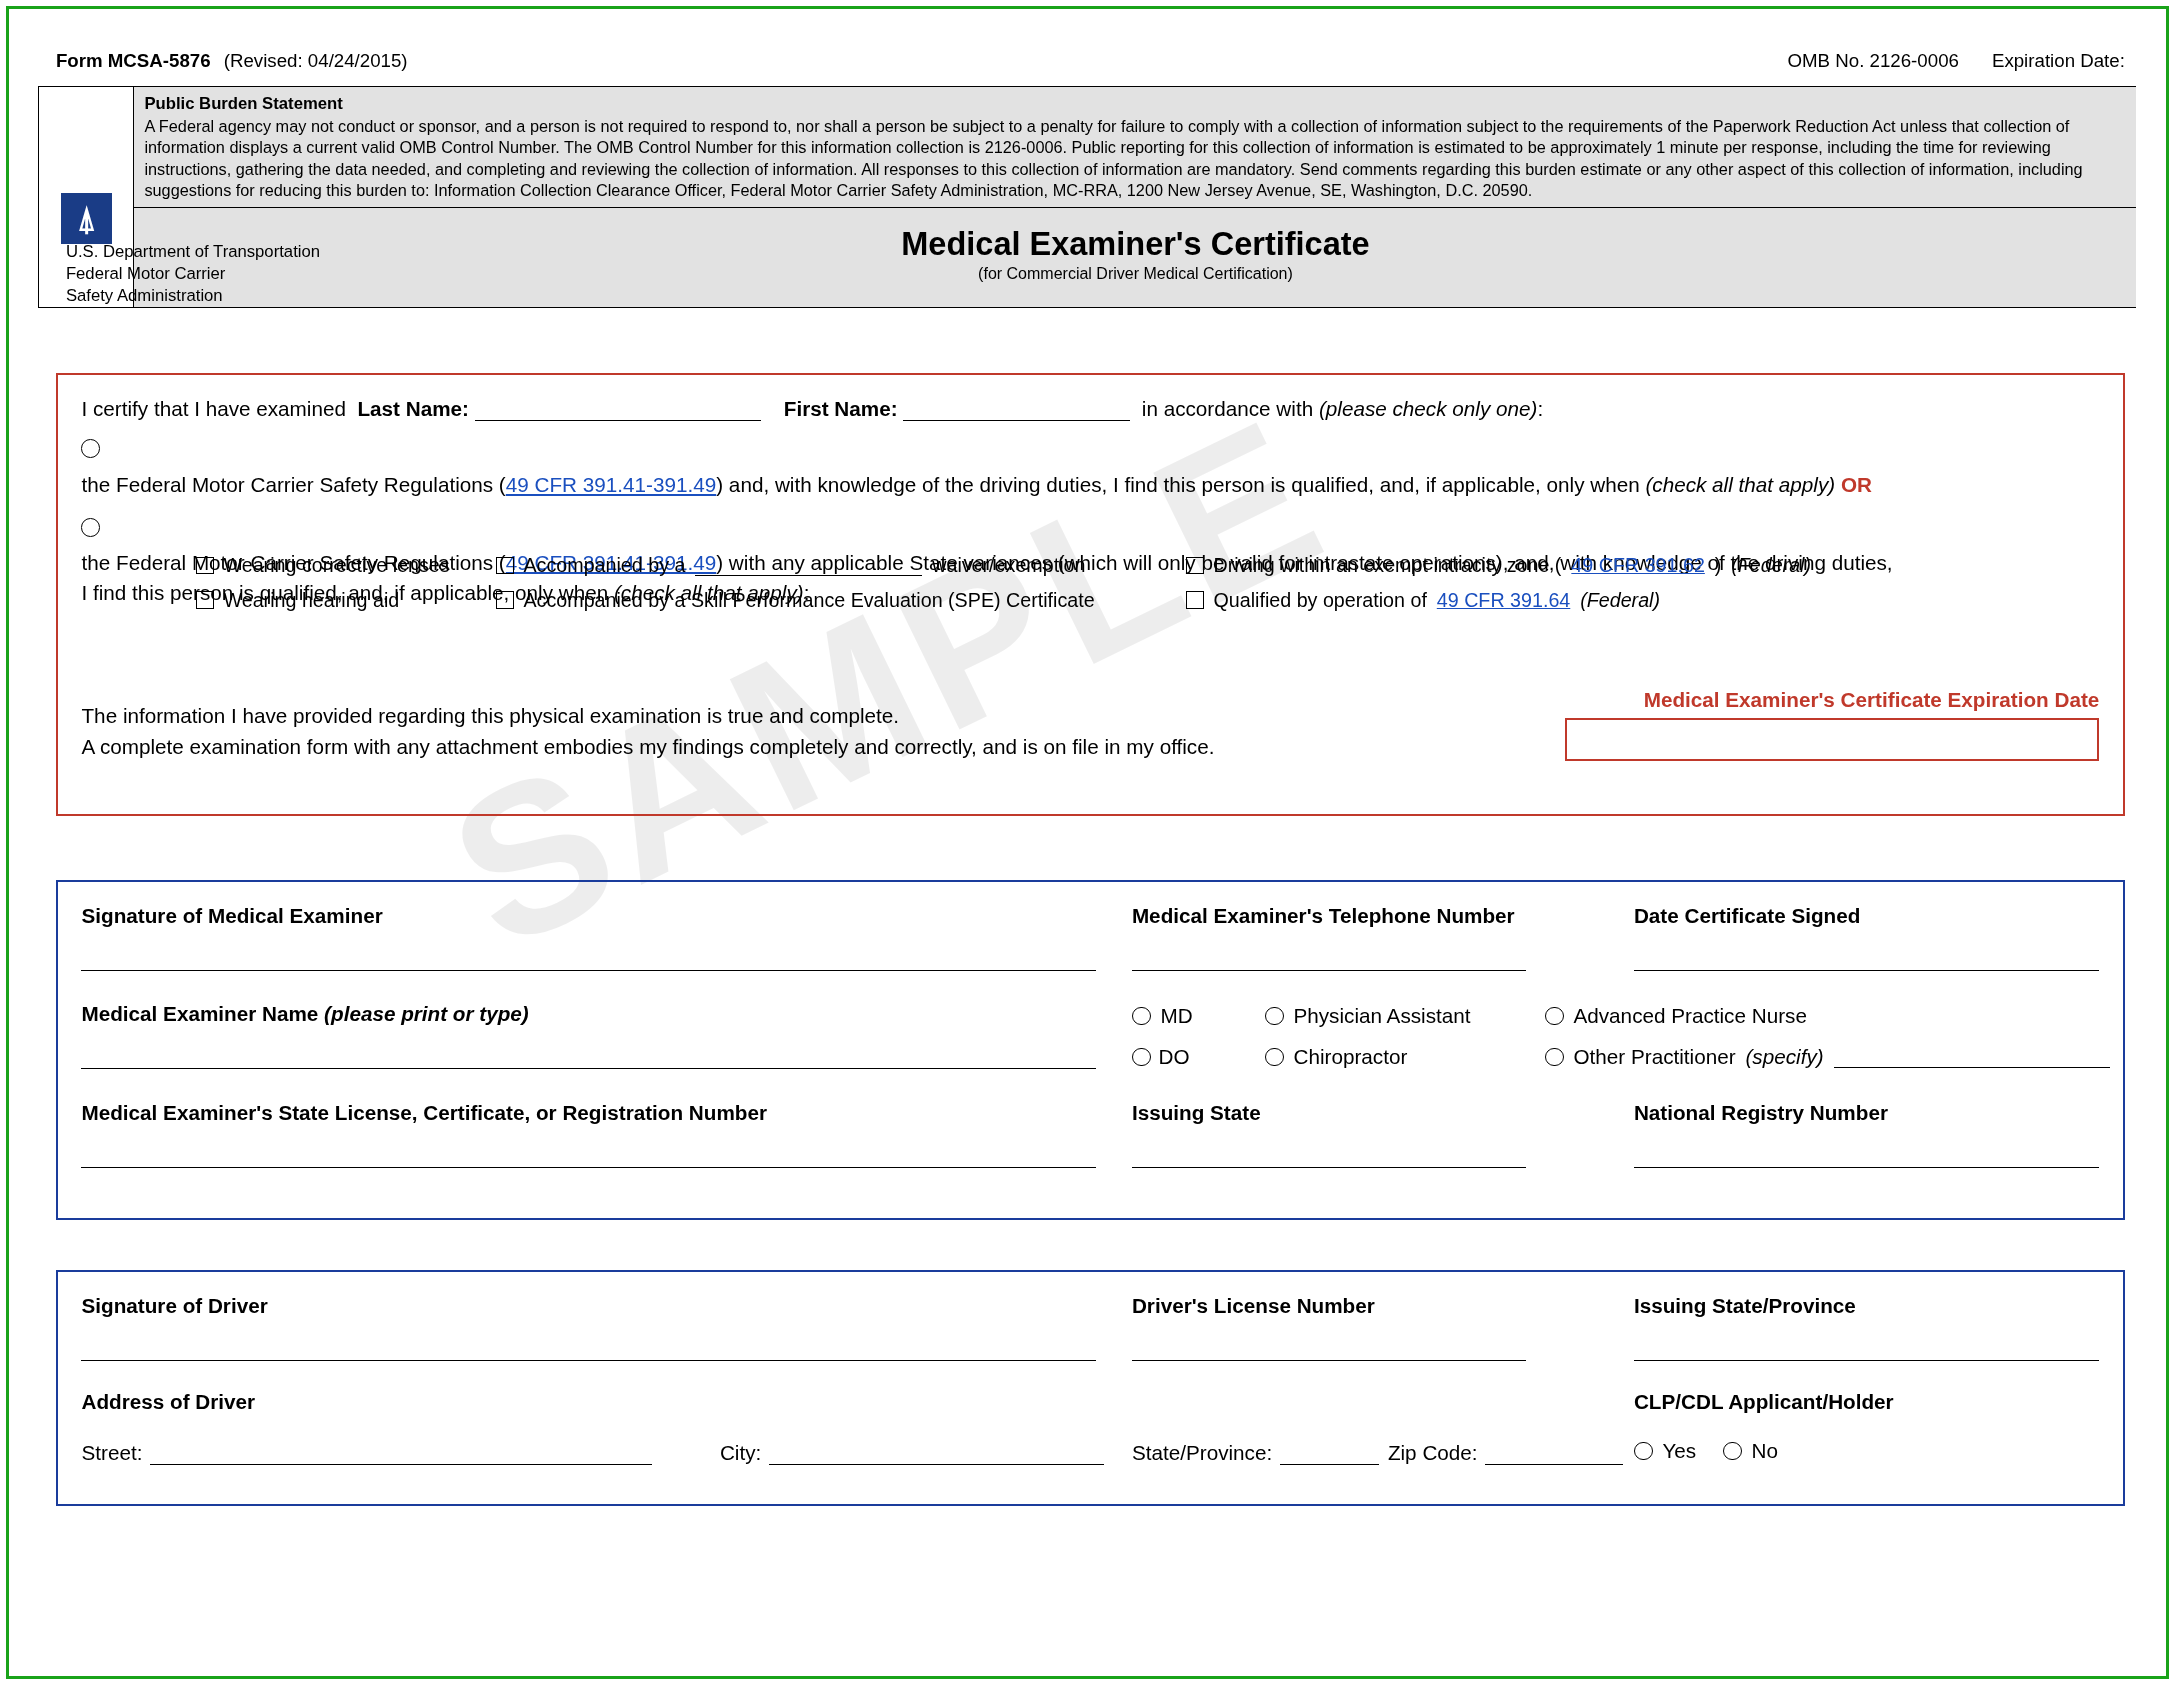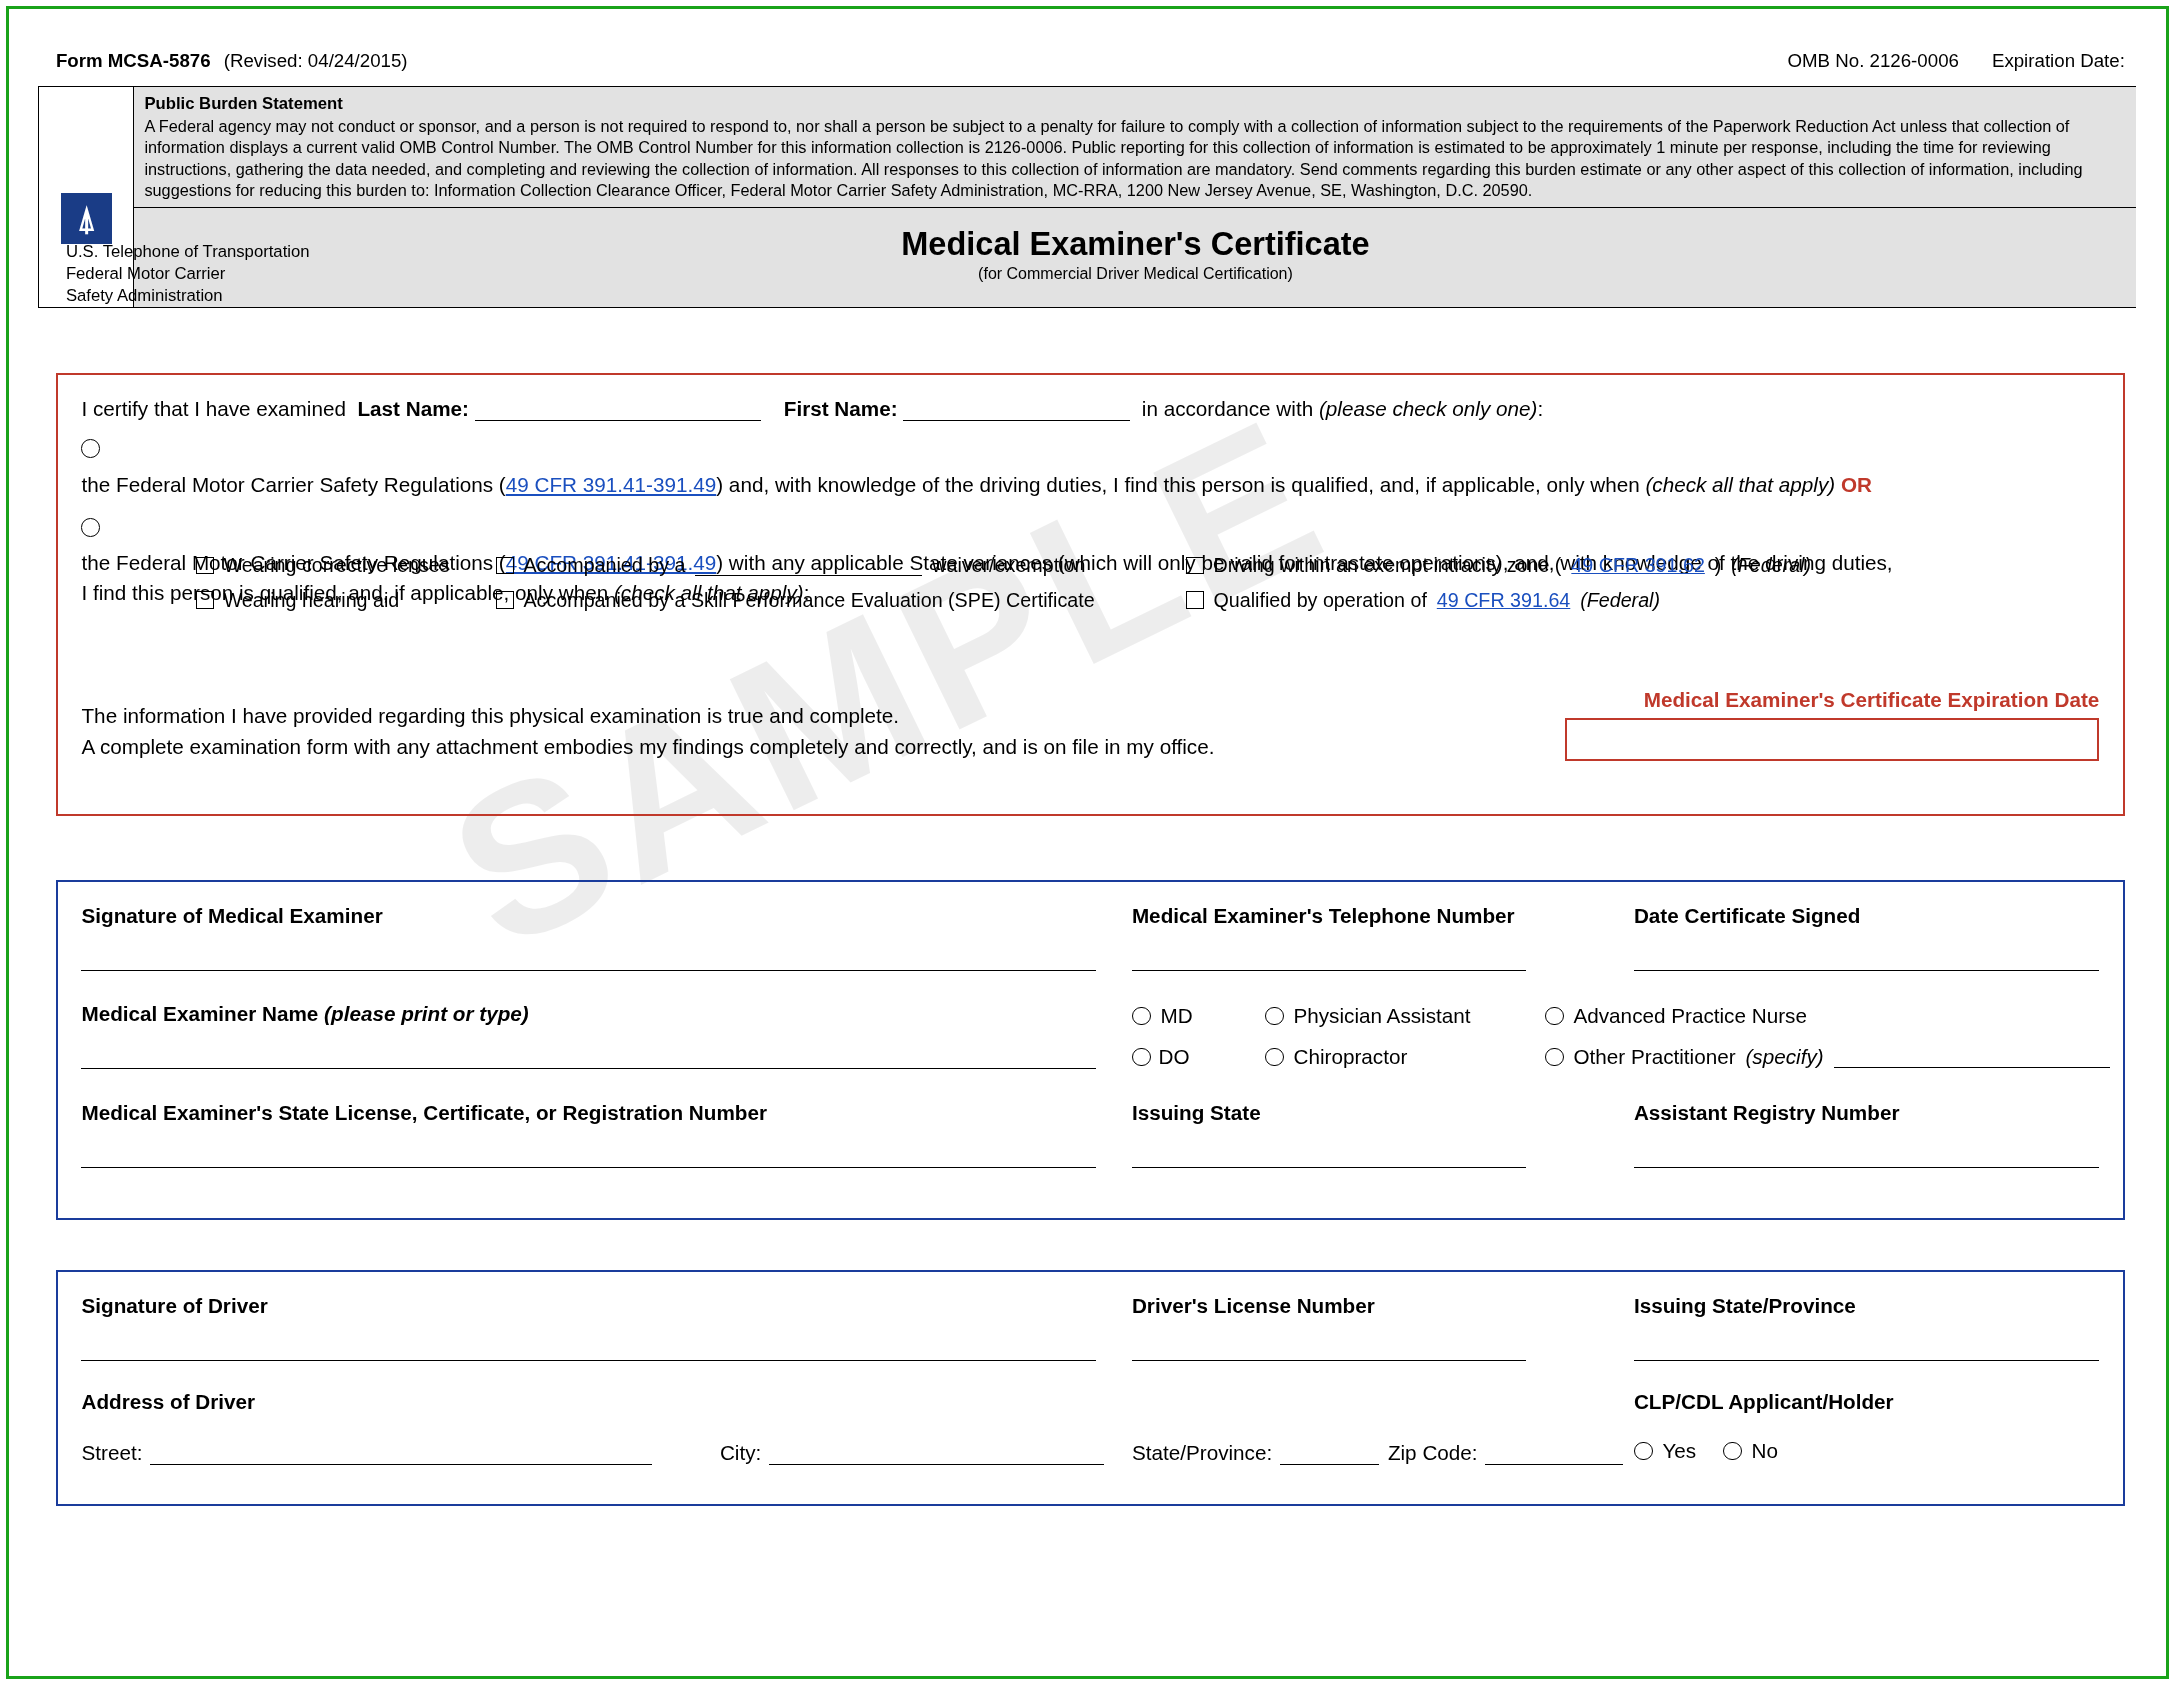--- a/index.html
+++ b/index.html
@@ -263,21 +263,21 @@
     <div class="burden">
       <h4>Public Burden Statement</h4>
       <p>A Federal agency may not conduct or sponsor, and a person is not required to respond to, nor shall a person be subject to a penalty for failure to comply with a collection of information subject to the requirements of the Paperwork Reduction Act unless that collection of information displays a current valid OMB Control Number. The OMB Control Number for this information collection is 2126-0006. Public reporting for this collection of information is estimated to be approximately 1 minute per response, including the time for reviewing instructions, gathering the data needed, and completing and reviewing the collection of information. All responses to this collection of information are mandatory. Send comments regarding this burden estimate or any other aspect of this collection of information, including suggestions for reducing this burden to: Information Collection Clearance Officer, Federal Motor Carrier Safety Administration, MC-RRA, 1200 New Jersey Avenue, SE, Washington, D.C. 20590.</p>
     </div>
     <div class="titlebox">
       <div class="t1">Medical Examiner's Certificate</div>
       <div class="t2">(for Commercial Driver Medical Certification)</div>
     </div>
   </div>
   <div class="agency">
-    <div>U.S. Telephone of Transportation</div>
+    <div>U.S. Department of Transportation</div>
     <div>Federal Motor Carrier</div>
     <div>Safety Administration</div>
   </div>
 
   <div class="certbox">
 
     <div class="line1">
       <span>I certify that I have examined</span>
       <span>&nbsp;&nbsp;</span>
       <span class="bold">Last Name:</span>
@@ -401,21 +401,21 @@
       <span class="ital">(specify)</span>
       <span class="ul-blank" style="width:276px;"></span>
     </div>
 
     <div class="abs fl" style="left:23.6px; top:219px;">Medical Examiner's State License, Certificate, or Registration Number</div>
     <div class="abs rule" style="left:23.6px; top:284px; width:1015px;"></div>
 
     <div class="abs fl" style="left:1074px; top:219px;">Issuing State</div>
     <div class="abs rule" style="left:1074px; top:284px; width:394px;"></div>
 
-    <div class="abs fl" style="left:1576px; top:219px;">Assistant Registry Number</div>
+    <div class="abs fl" style="left:1576px; top:219px;">National Registry Number</div>
     <div class="abs rule" style="left:1576px; top:284px; width:465px;"></div>
   </div>
 
   <div class="drbox">
     <div class="abs fl" style="left:23.6px; top:21.7px;">Signature of Driver</div>
     <div class="abs rule" style="left:23.6px; top:87px; width:1015px;"></div>
 
     <div class="abs fl" style="left:1074px; top:21.7px;">Driver's License Number</div>
     <div class="abs rule" style="left:1074px; top:87px; width:394px;"></div>
 

